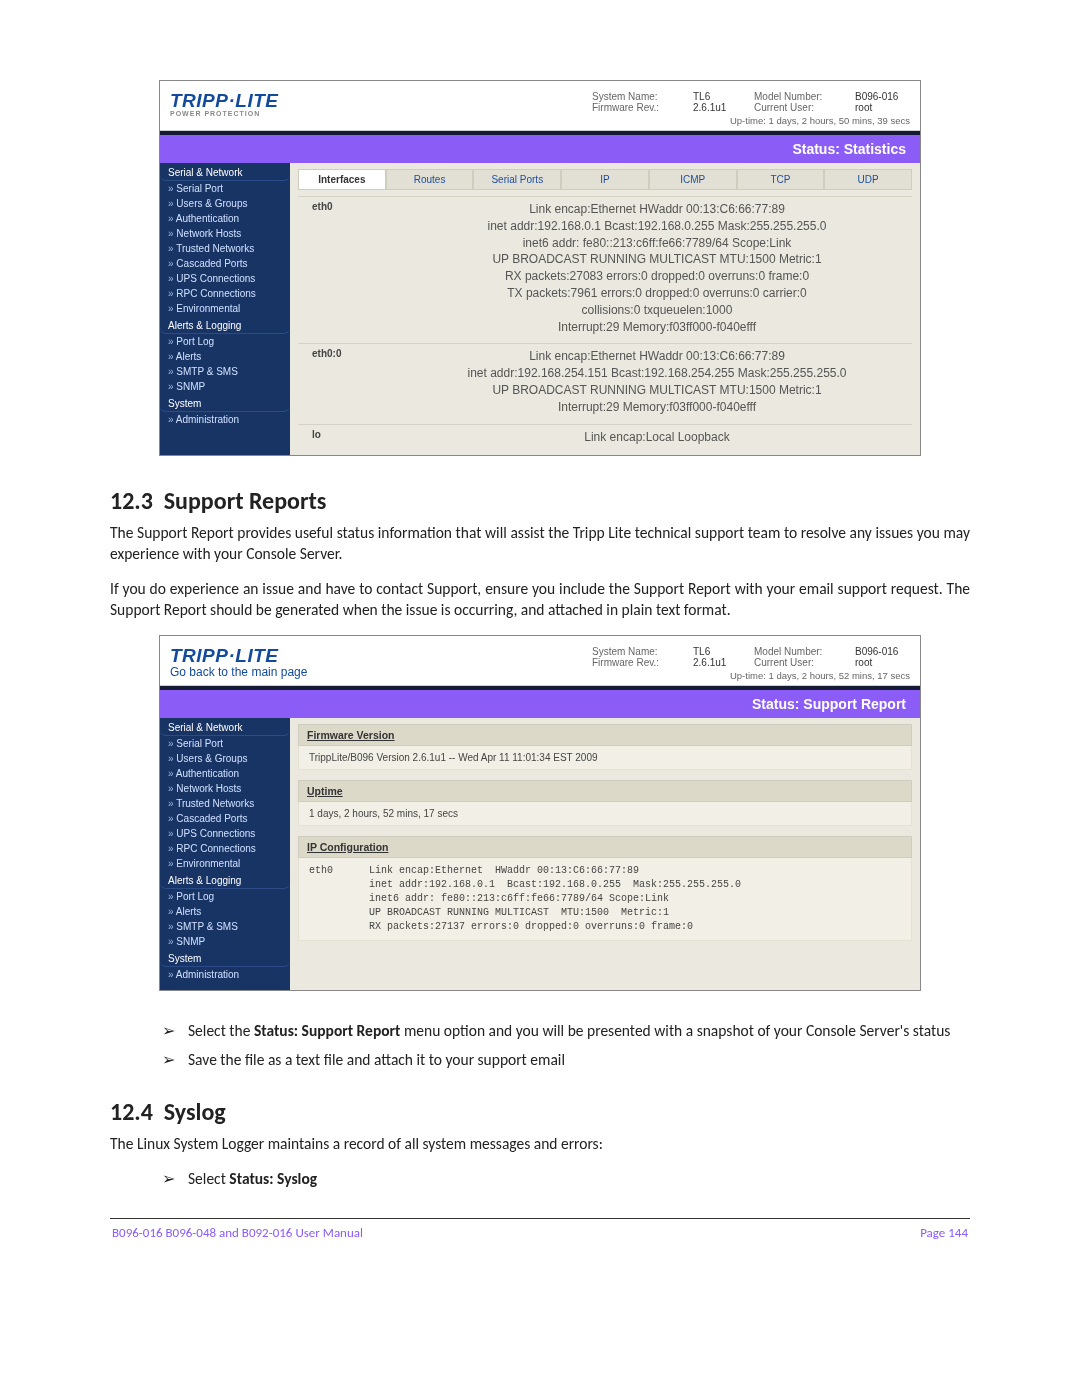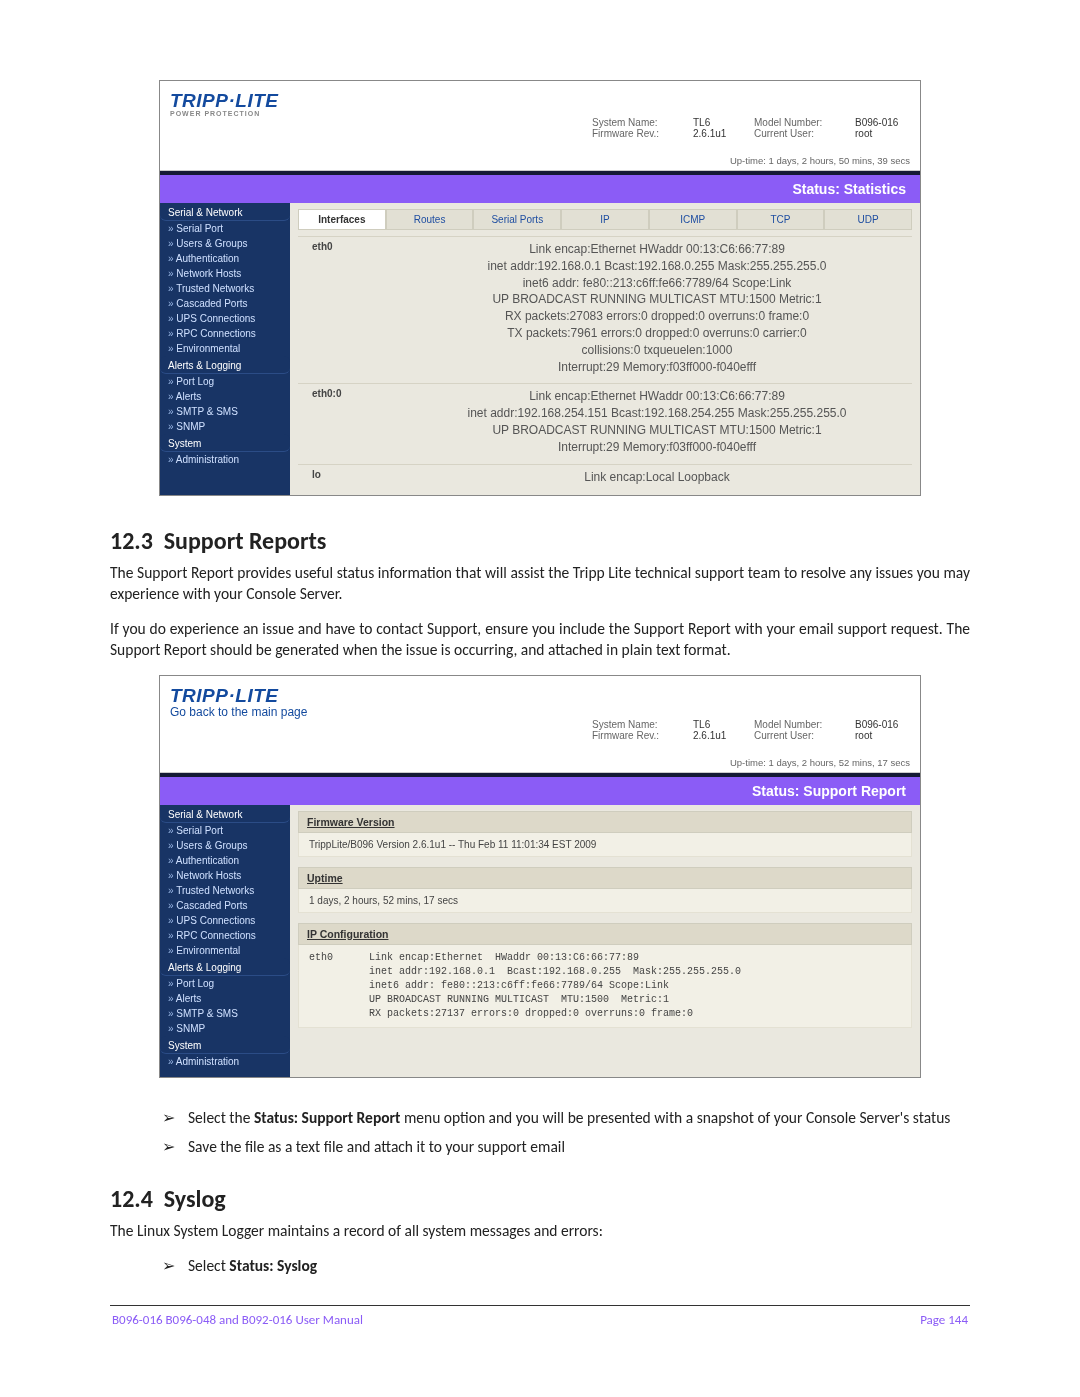--- a/index.html
+++ b/index.html
@@ -20,21 +20,20 @@
     width: 760px;
     font-size: 11px;
     font-family: Arial, sans-serif;
   }
   .header-row {
     display: flex;
     align-items: flex-start;
     background: #fff;
     padding: 10px 10px 4px 10px;
     border-bottom: 1px solid #ccc;
-    flex-direction: column;
   }
   .logo {
     color: #134a9e;
     font-weight: 800;
     font-style: italic;
     font-size: 19px;
     letter-spacing: 0.5px;
     line-height: 1;
   }
   .logo-sub {
@@ -52,21 +51,21 @@
   .sysinfo-row {
     display: flex;
     gap: 6px;
   }
   .sysinfo .lbl { color: #666; width: 95px; }
   .sysinfo .val { color: #333; width: 55px; }
   .sysinfo .uptime {
     color: #666;
     text-align: right;
     font-size: 9.5px;
-    margin-top: 16px;
+    margin-top: 2px;
   }
   .goback {
     font-size: 12px;
     color: #134a9e;
     margin-top: 6px;
   }
   .status-bar {
     background: #8b5cf6;
     color: #fff;
     text-align: right;
@@ -348,21 +347,21 @@
         <div class="side-head">Alerts &amp; Logging</div>
         <div class="side-item">Port Log</div>
         <div class="side-item">Alerts</div>
         <div class="side-item">SMTP &amp; SMS</div>
         <div class="side-item">SNMP</div>
         <div class="side-head">System</div>
         <div class="side-item">Administration</div>
       </div>
       <div class="content">
         <div class="panel-head">Firmware Version</div>
-        <div class="panel-body">TrippLite/B096 Version 2.6.1u1 -- Thu Feb 11 11:01:34 EST 2009</div>
+        <div class="panel-body">TrippLite/B096 Version 2.6.1u1 -- Wed Apr 11 11:01:34 EST 2009</div>
 
         <div class="panel-head">Uptime</div>
         <div class="panel-body">1 days, 2 hours, 52 mins, 17 secs</div>
 
         <div class="panel-head">IP Configuration</div>
         <div class="panel-body">
           <pre class="ipconf">eth0      Link encap:Ethernet  HWaddr 00:13:C6:66:77:89
           inet addr:192.168.0.1  Bcast:192.168.0.255  Mask:255.255.255.0
           inet6 addr: fe80::213:c6ff:fe66:7789/64 Scope:Link
           UP BROADCAST RUNNING MULTICAST  MTU:1500  Metric:1

